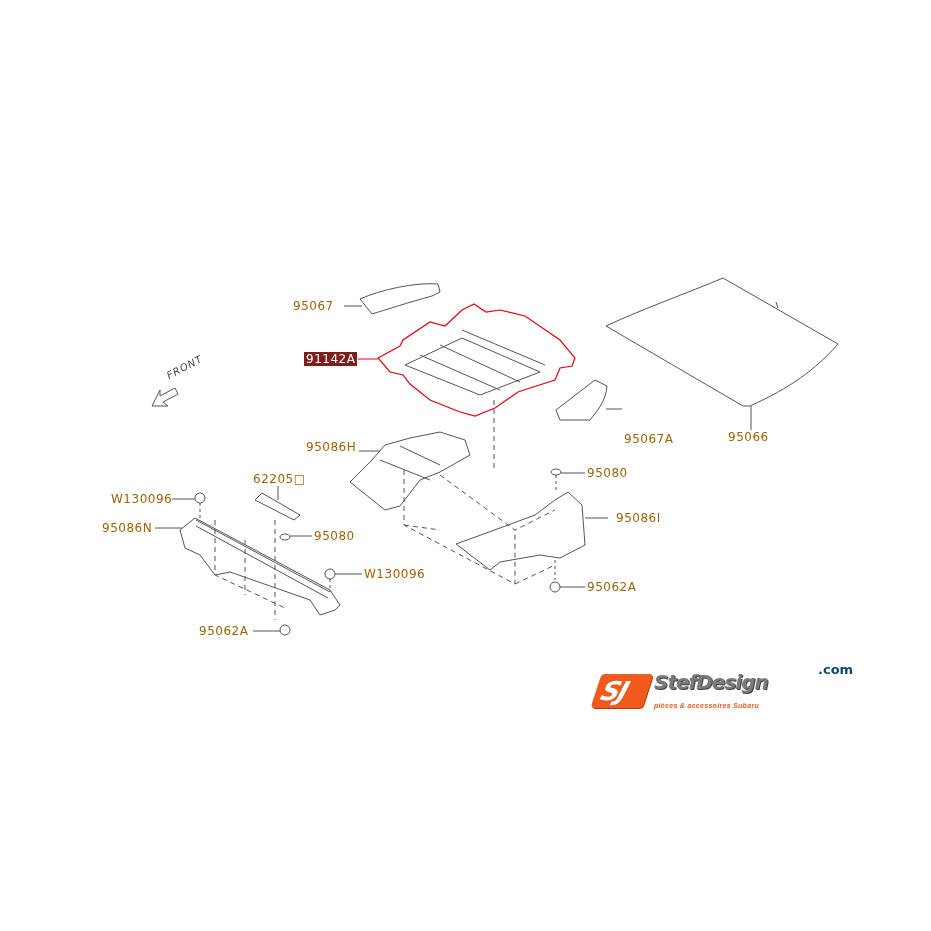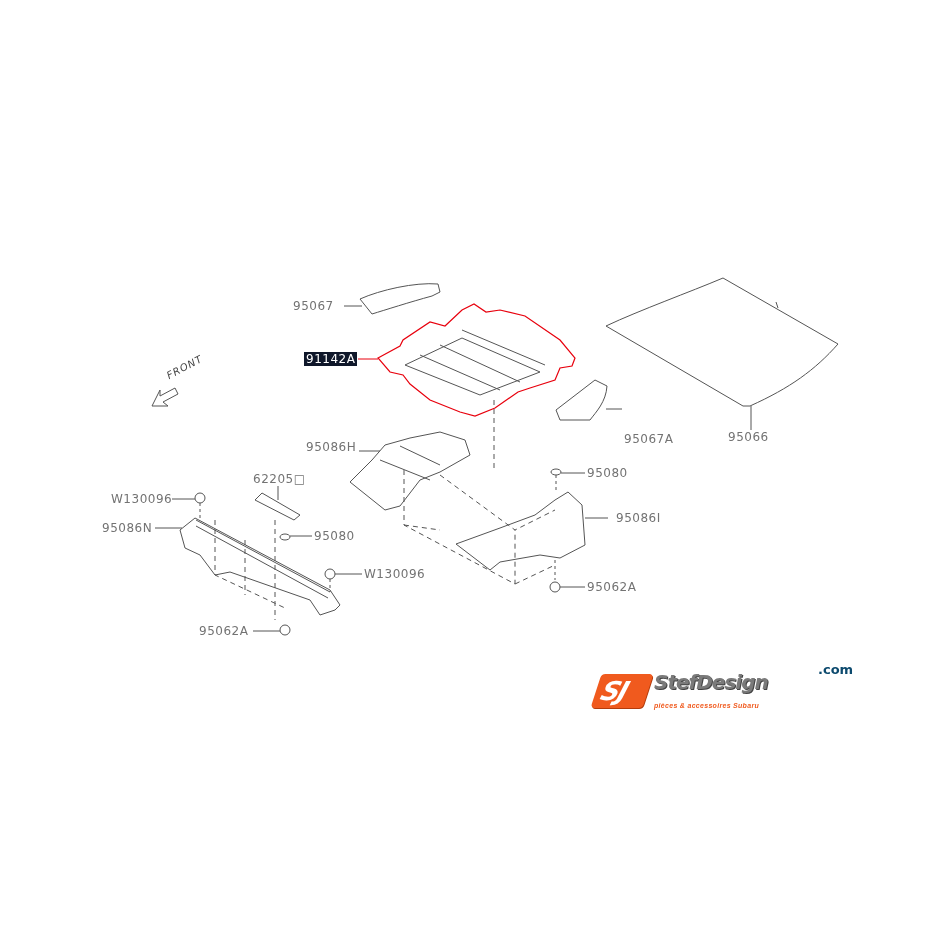--- a/index.html
+++ b/index.html
@@ -1,19 +1,19 @@
 <!DOCTYPE html>
 <html><head>
 <meta charset="utf-8">
 <style>
   html, body { margin:0; padding:0; background:#ffffff; }
   body { width:931px; height:931px; position:relative; overflow:hidden; font-family:"DejaVu Sans", sans-serif; }
   #diagram { position:absolute; left:0; top:0; width:931px; height:931px; }
-  .lbl { position:absolute; font-family:"DejaVu Sans", sans-serif; font-size:12px; color:#737373; letter-spacing:0.5px; line-height:14px; white-space:nowrap; cursor:pointer; }
-  .lbl.sel { background:#0f172a; color:#fff; padding:0 2px; }
+  .lbl { position:absolute; font-family:"DejaVu Sans", sans-serif; font-size:12px; color:#a16207; letter-spacing:0.5px; line-height:14px; white-space:nowrap; cursor:pointer; }
+  .lbl.sel { background:#7f1d1d; color:#fff; padding:0 2px; }
   .front { position:absolute; left:170px; top:370px; font-size:10px; font-style:italic; color:#444; transform:rotate(-28deg); transform-origin:left bottom; letter-spacing:1px; }
   .logo { position:absolute; left:596px; top:668px; width:260px; height:50px; }
   .logo-mark { position:absolute; left:0; top:6px; width:52px; height:34px; background:#f05a1e; transform:skewX(-18deg); border-radius:4px; box-shadow:1px 1px 0 #b33c0c; }
   .logo-mark span { position:absolute; left:6px; top:2px; font-family:"DejaVu Sans", sans-serif; font-weight:bold; font-style:italic; font-size:26px; color:#fff; letter-spacing:-2px; }
   .logo-name { position:absolute; left:58px; top:2px; font-family:"DejaVu Sans", sans-serif; font-weight:bold; font-style:italic; font-size:20px; color:#7a7a7a; letter-spacing:-1px; text-shadow:1px 1px 0 #444; }
   .logo-com { position:absolute; left:222px; top:-6px; font-family:"DejaVu Sans", sans-serif; font-weight:bold; font-size:13px; color:#0c4a6e; }
   .logo-tag { position:absolute; left:58px; top:34px; font-family:Liberation Sans, sans-serif; font-weight:bold; font-style:italic; font-size:7px; color:#f05a1e; letter-spacing:0.3px; }
 </style>
 </head>
 <body>

